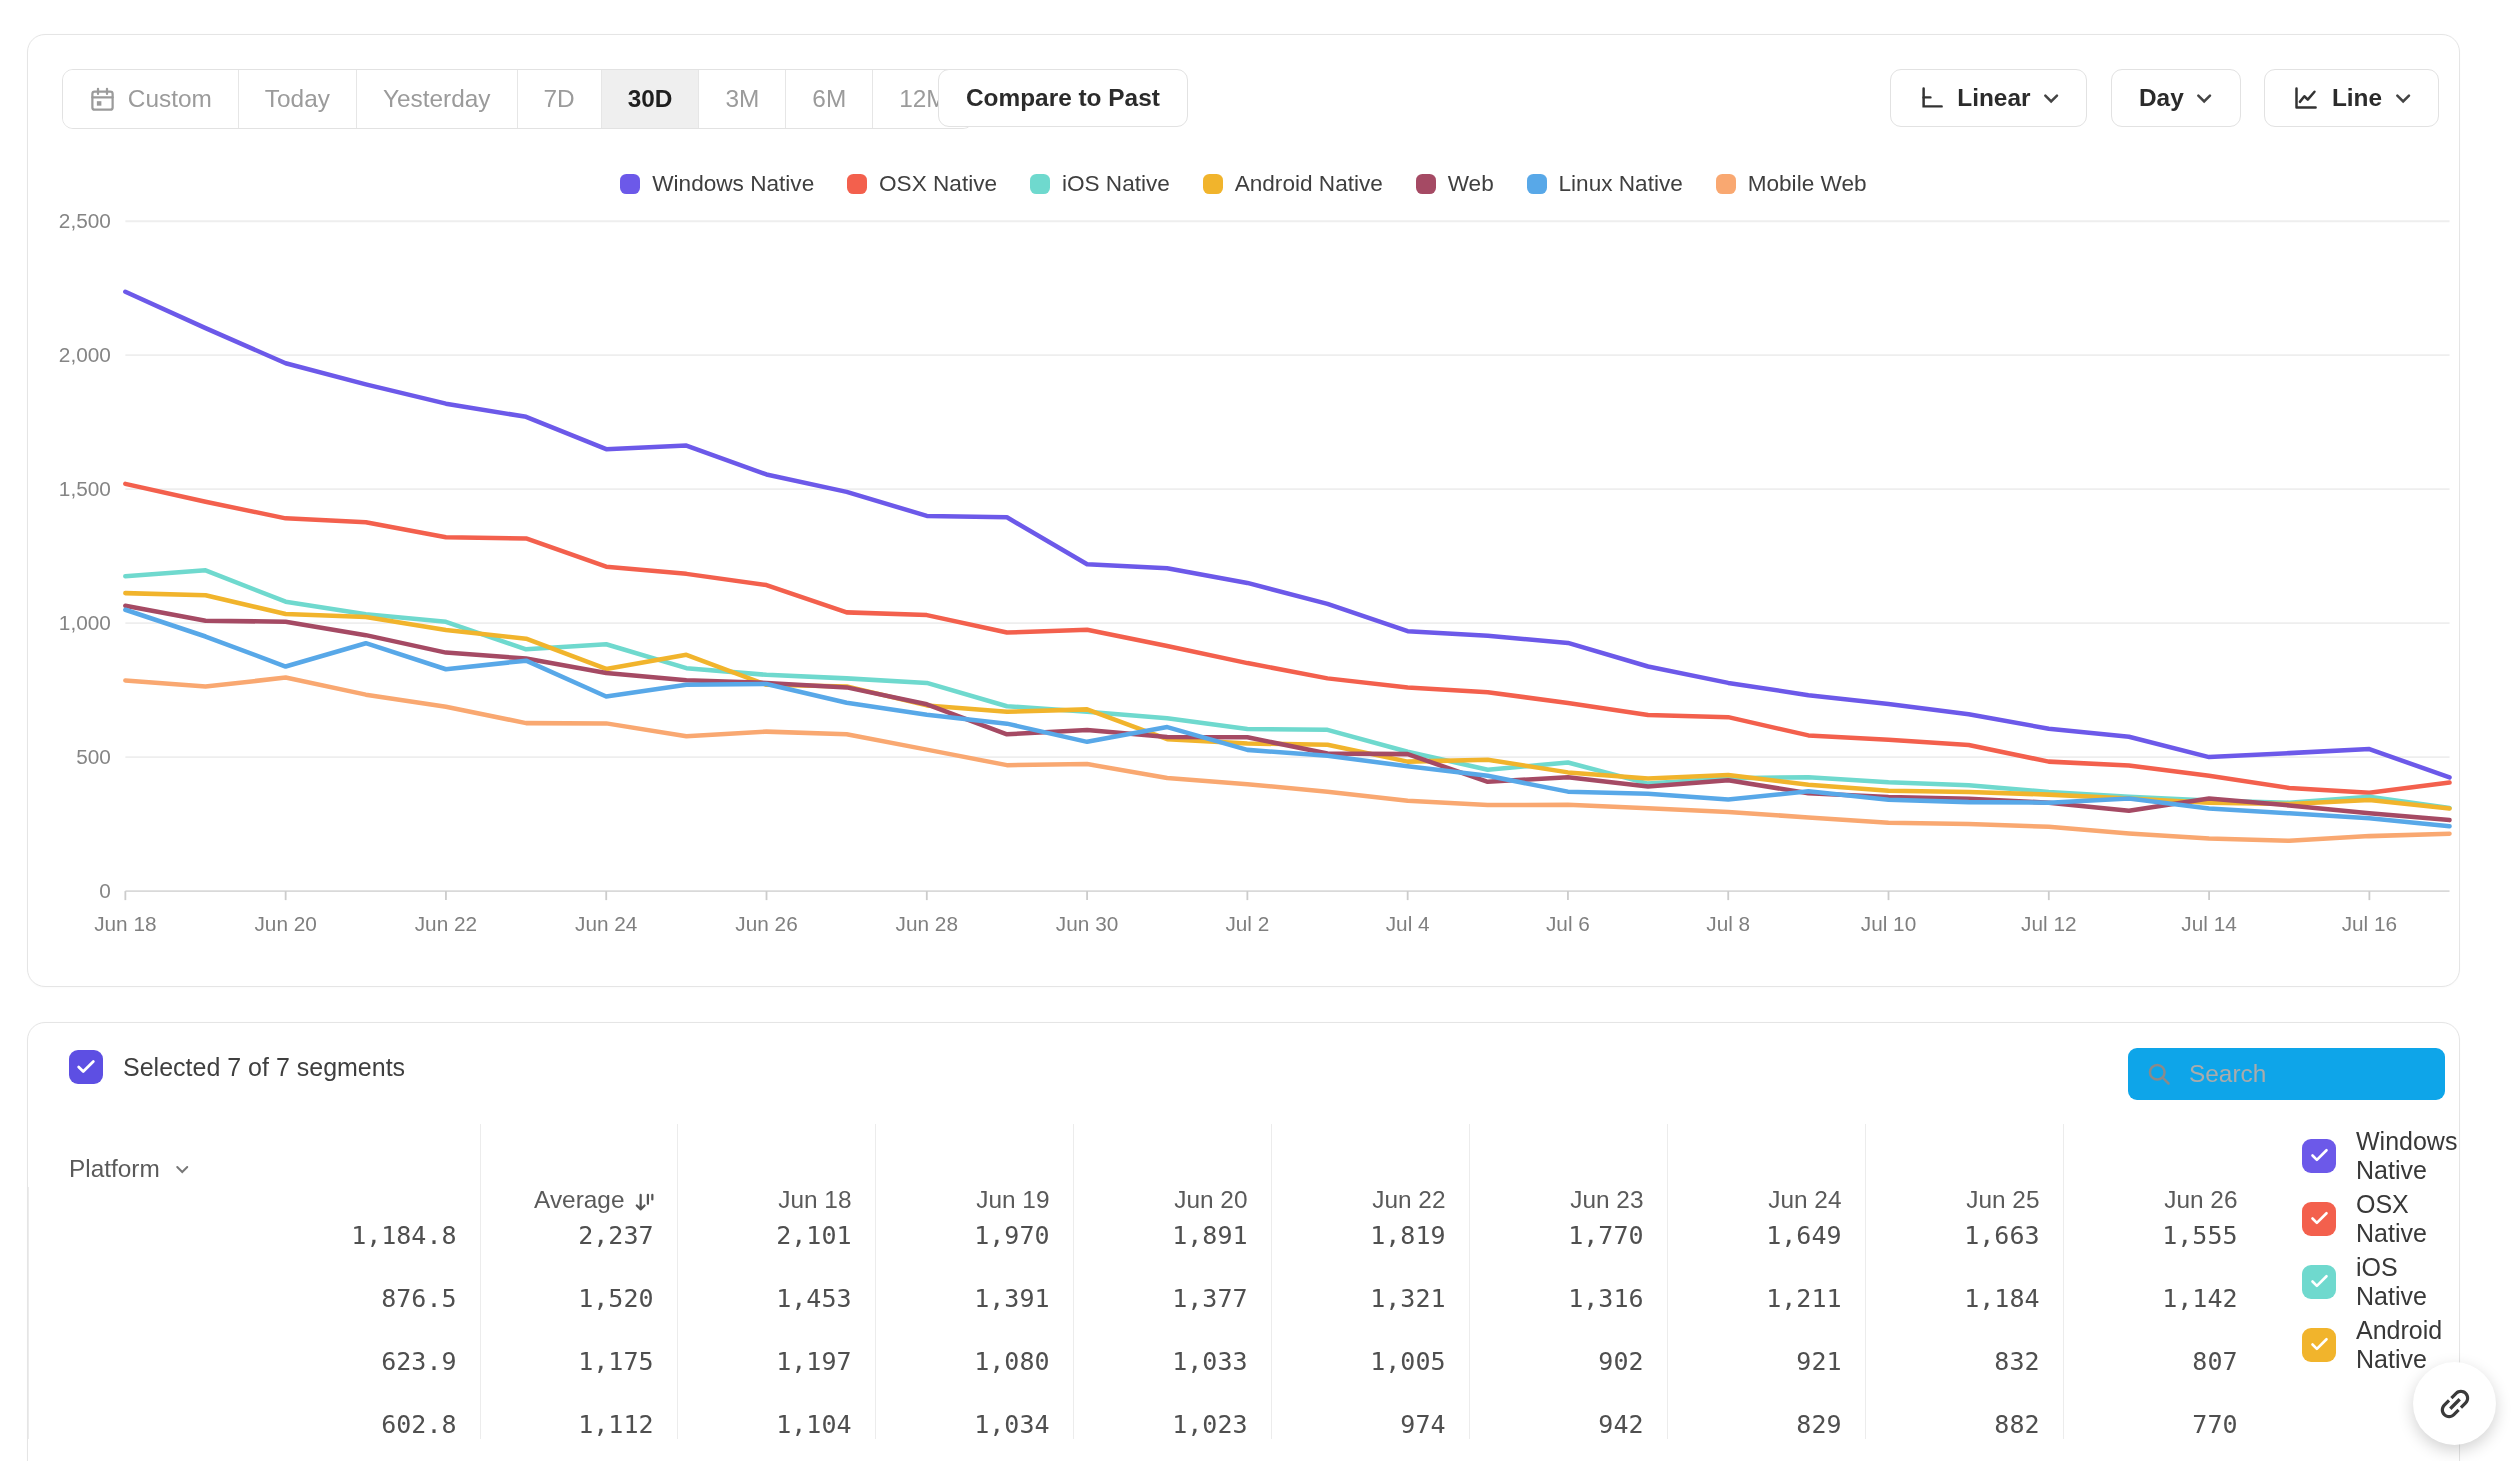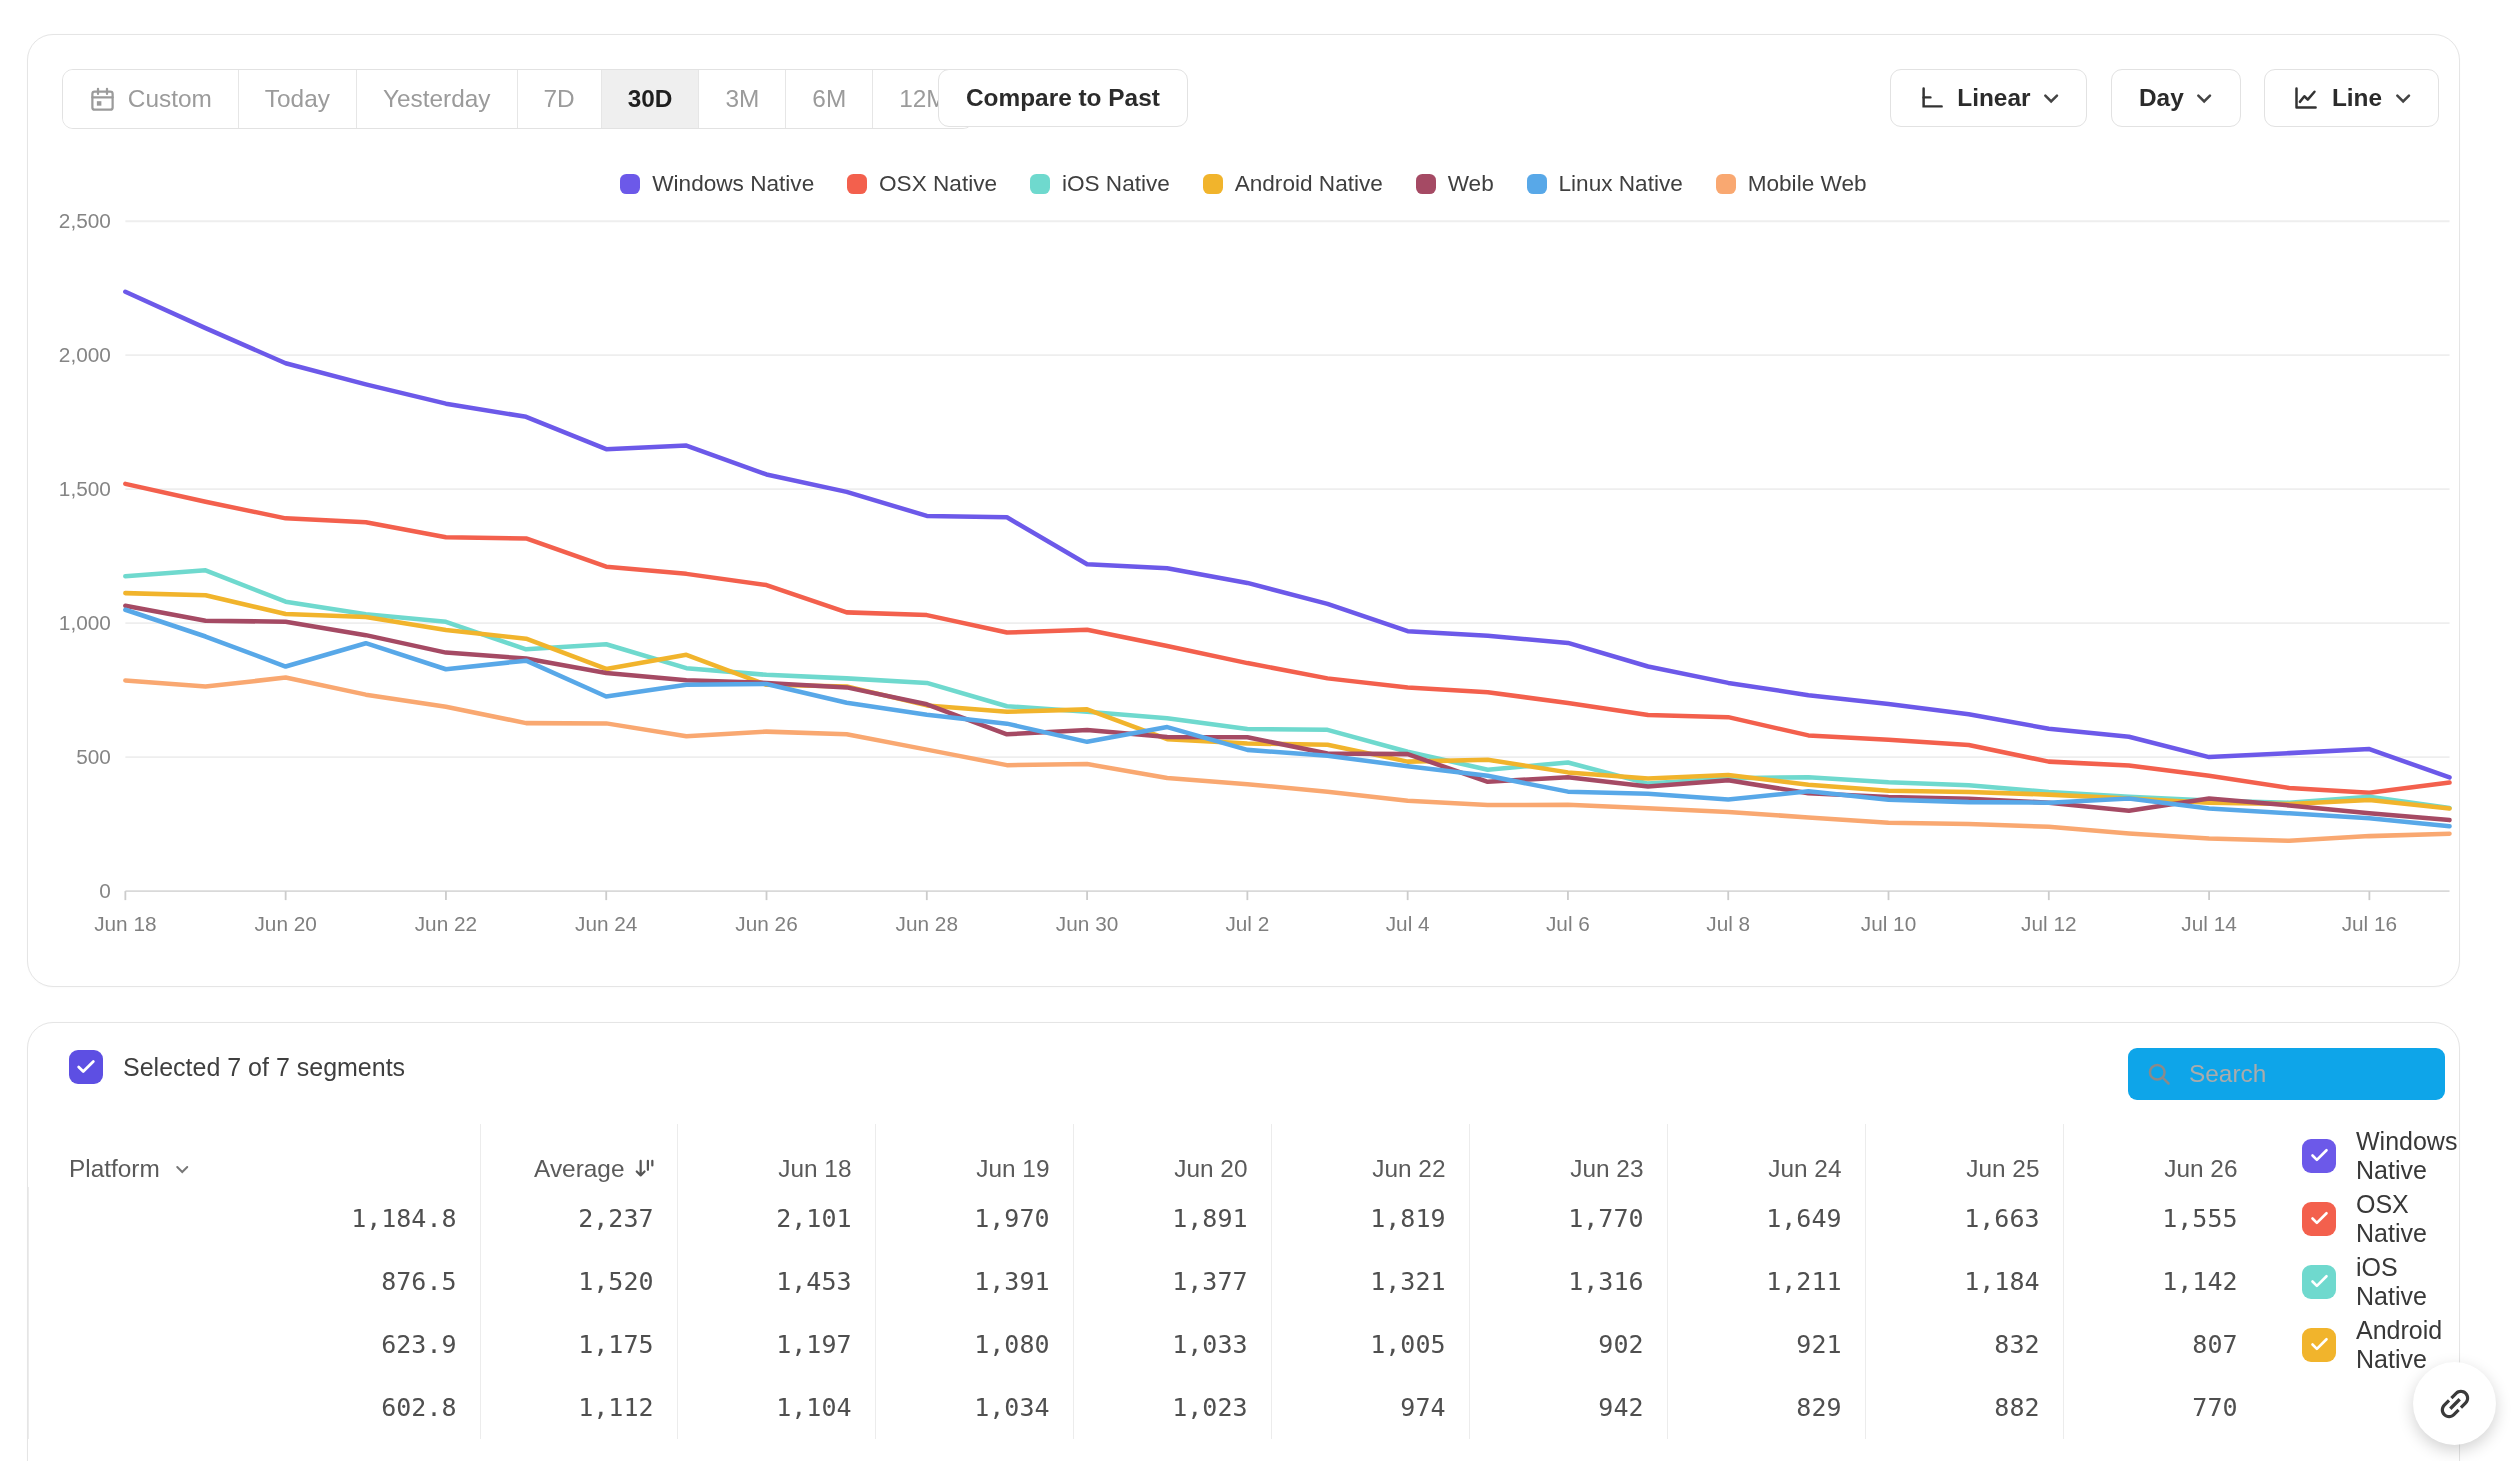--- a/index.html
+++ b/index.html
@@ -3,21 +3,21 @@
 <meta charset="utf-8">
 <style>
   html,body{margin:0;padding:0;}
   body{
     width:2512px;height:1461px;overflow:hidden;background:#ffffff;
     font-family:"Liberation Sans", sans-serif;position:relative;
     -webkit-font-smoothing:antialiased;
   }
   .card{
     position:absolute;left:27px;width:2433px;background:#fff;
-    border:0.9px solid #e5e5e5;border-radius:26px;box-sizing:border-box;
+    border:0.9px solid #e5e5e5;border-radius:18px;box-sizing:border-box;
     box-shadow:0 0.9px 1.8px rgba(0,0,0,0.02);
   }
   .chart-card{top:34px;height:953px;}
   .table-card{top:1022px;height:530px;}
 
   
   .toolbar{position:absolute;left:0;top:0;right:0;height:127px;}
   .seg{
     position:absolute;left:34px;top:34px;display:inline-flex;align-items:stretch;
     border:0.9px solid #e2e2e2;border-radius:11px;overflow:hidden;height:58px;background:#fff;
@@ -72,21 +72,21 @@
     grid-auto-rows:63px;overflow:hidden;
   }
   .grid .hcell{
     height:90px;display:flex;align-items:center;font-size:24.4px;color:#5a5a5a;box-sizing:border-box;
   }
   .grid .cell{display:flex;align-items:center;box-sizing:border-box;}
   .grid .num{
     justify-content:flex-end;padding-right:23.5px;
     font-family:"DejaVu Sans Mono", monospace;font-size:25px;color:#4f4f4f;padding-left:28px;
   }
-  .grid .colb{border-left:0.9px solid #ececec;}
+  .grid .colb{border-left:0.9px solid #ececec;align-items:flex-end;}
   .grid .pcell{padding-left:41px;gap:20px;font-size:25px;color:#383838;}
   .grid .hcell.right{justify-content:flex-end;padding-right:23.5px;}
   .grid .hcell.left{padding-left:41px;gap:15px;}
 
   .fab{
     position:absolute;left:2413px;top:1362px;width:83px;height:83px;border-radius:50%;
     background:#fff;border:none;box-shadow:0 5.4px 16.3px rgba(0,0,0,0.18);cursor:pointer;
     display:flex;align-items:center;justify-content:center;
   }
   .icon{display:inline-flex;align-items:center;justify-content:center;flex:0 0 auto;}

